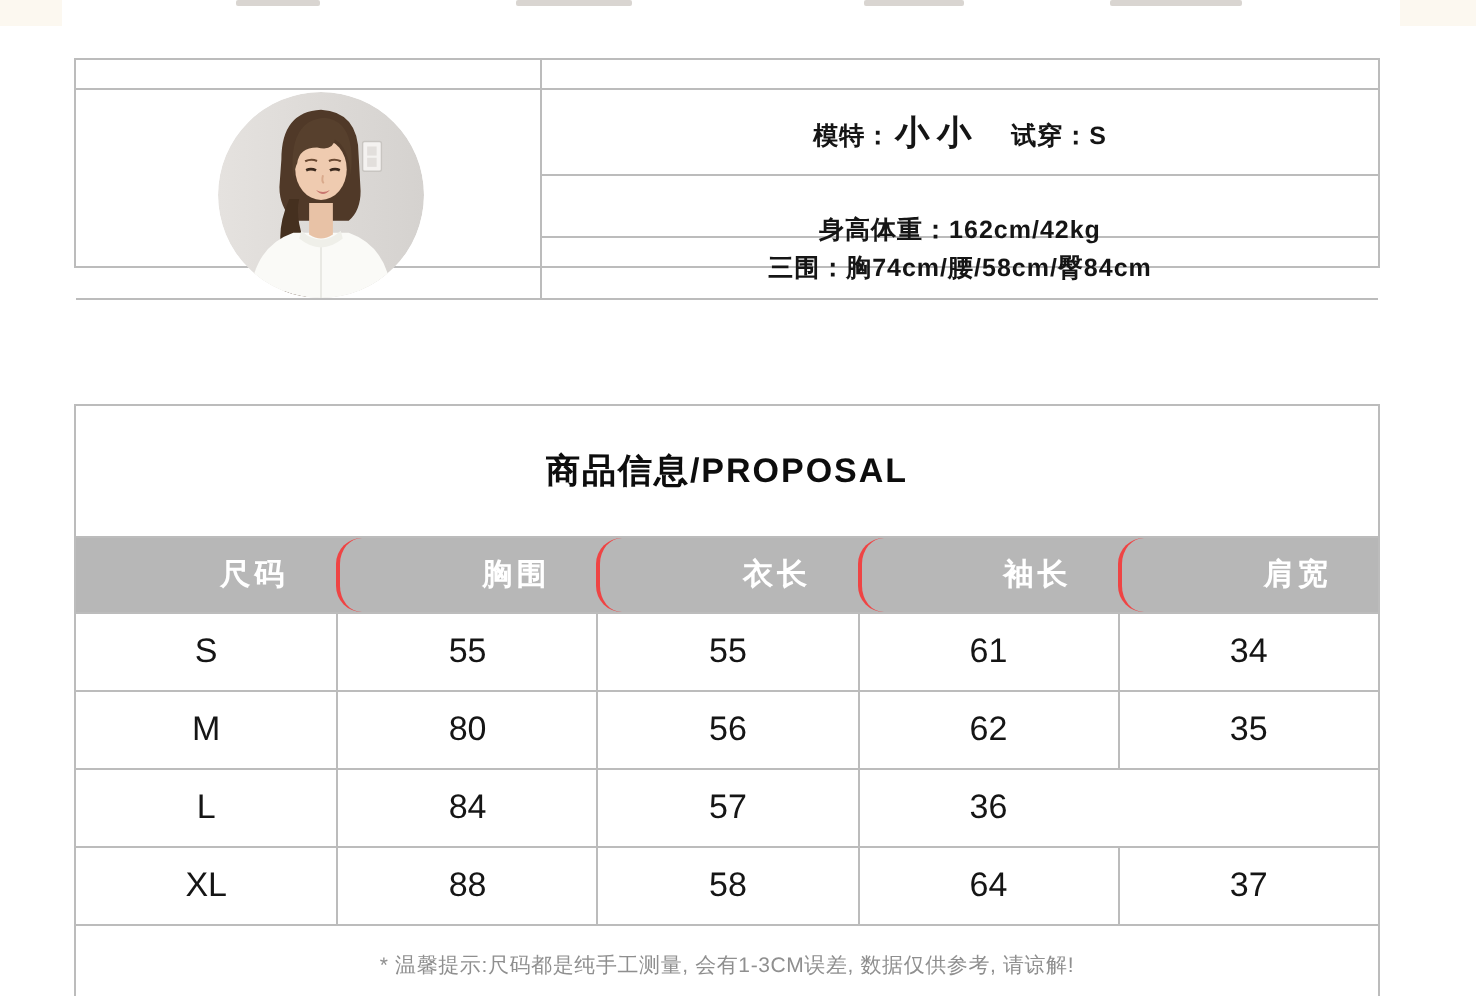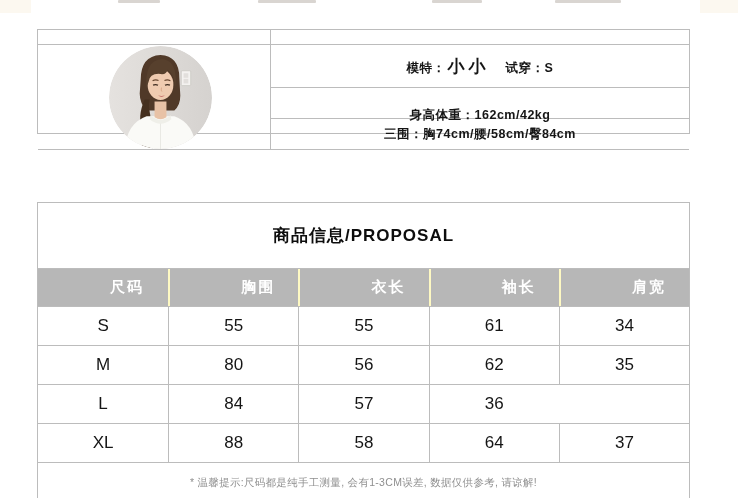--- a/index.html
+++ b/index.html
@@ -57,21 +57,21 @@
     font-size:17px;font-weight:600;letter-spacing:1px;color:#0d0d0d;
   }
   .t2 .header-row{
     height:38px;flex:0 0 38px;display:grid;grid-template-columns:repeat(5,1fr);
     background:var(--header-bg);border-bottom:1px solid var(--bd);
   }
   .t2 .header-row .hc{
     display:flex;align-items:center;justify-content:center;
     color:#fff;font-size:15px;font-weight:700;letter-spacing:2px;padding-left:48px;
   }
-  .t2 .header-row .hc + .hc{border-left:2px solid #fef9c3;}
+  .t2 .header-row .hc + .hc{border-left:2px solid #ef4444;border-radius:13px;}
   .t2 .data-row{
     height:39px;flex:0 0 39px;display:grid;grid-template-columns:repeat(5,1fr);
     border-bottom:1px solid var(--bd);
   }
   .t2 .data-row .dc{
     display:flex;align-items:center;justify-content:center;
     font-size:17px;color:var(--ink);
   }
   .t2 .data-row .dc + .dc{border-left:1px solid var(--bd);}
   .t2 .note-row{

